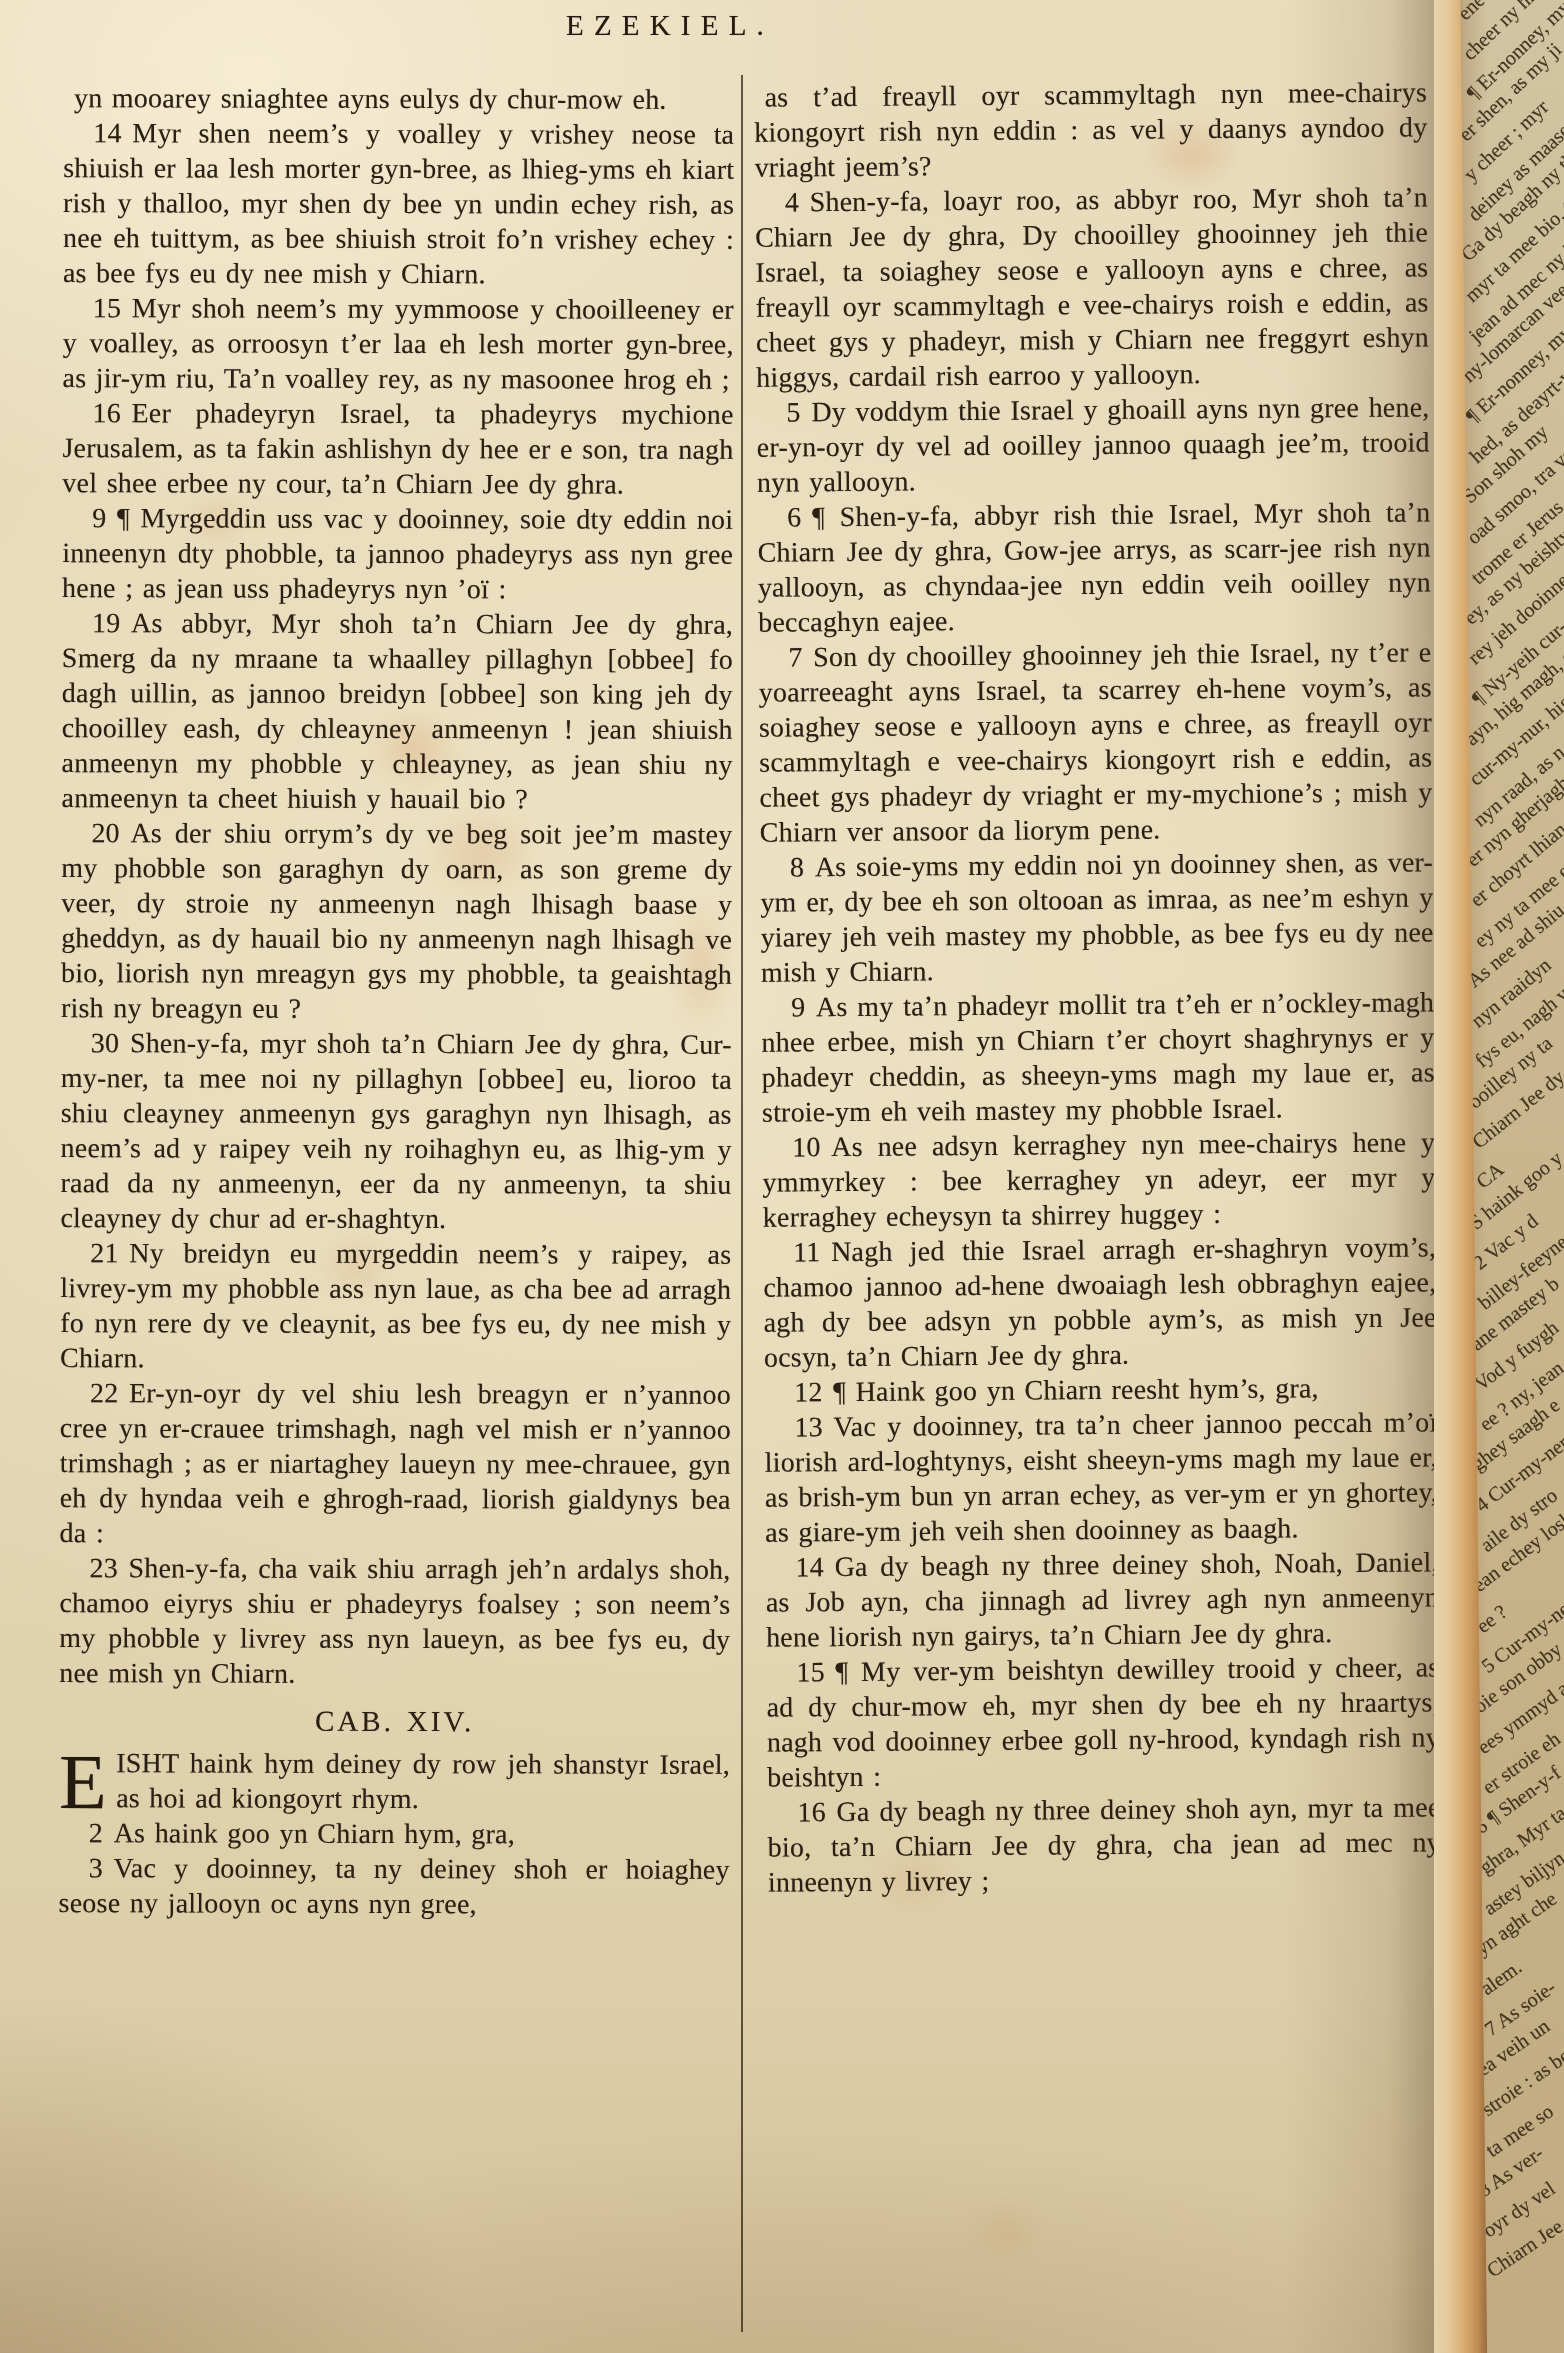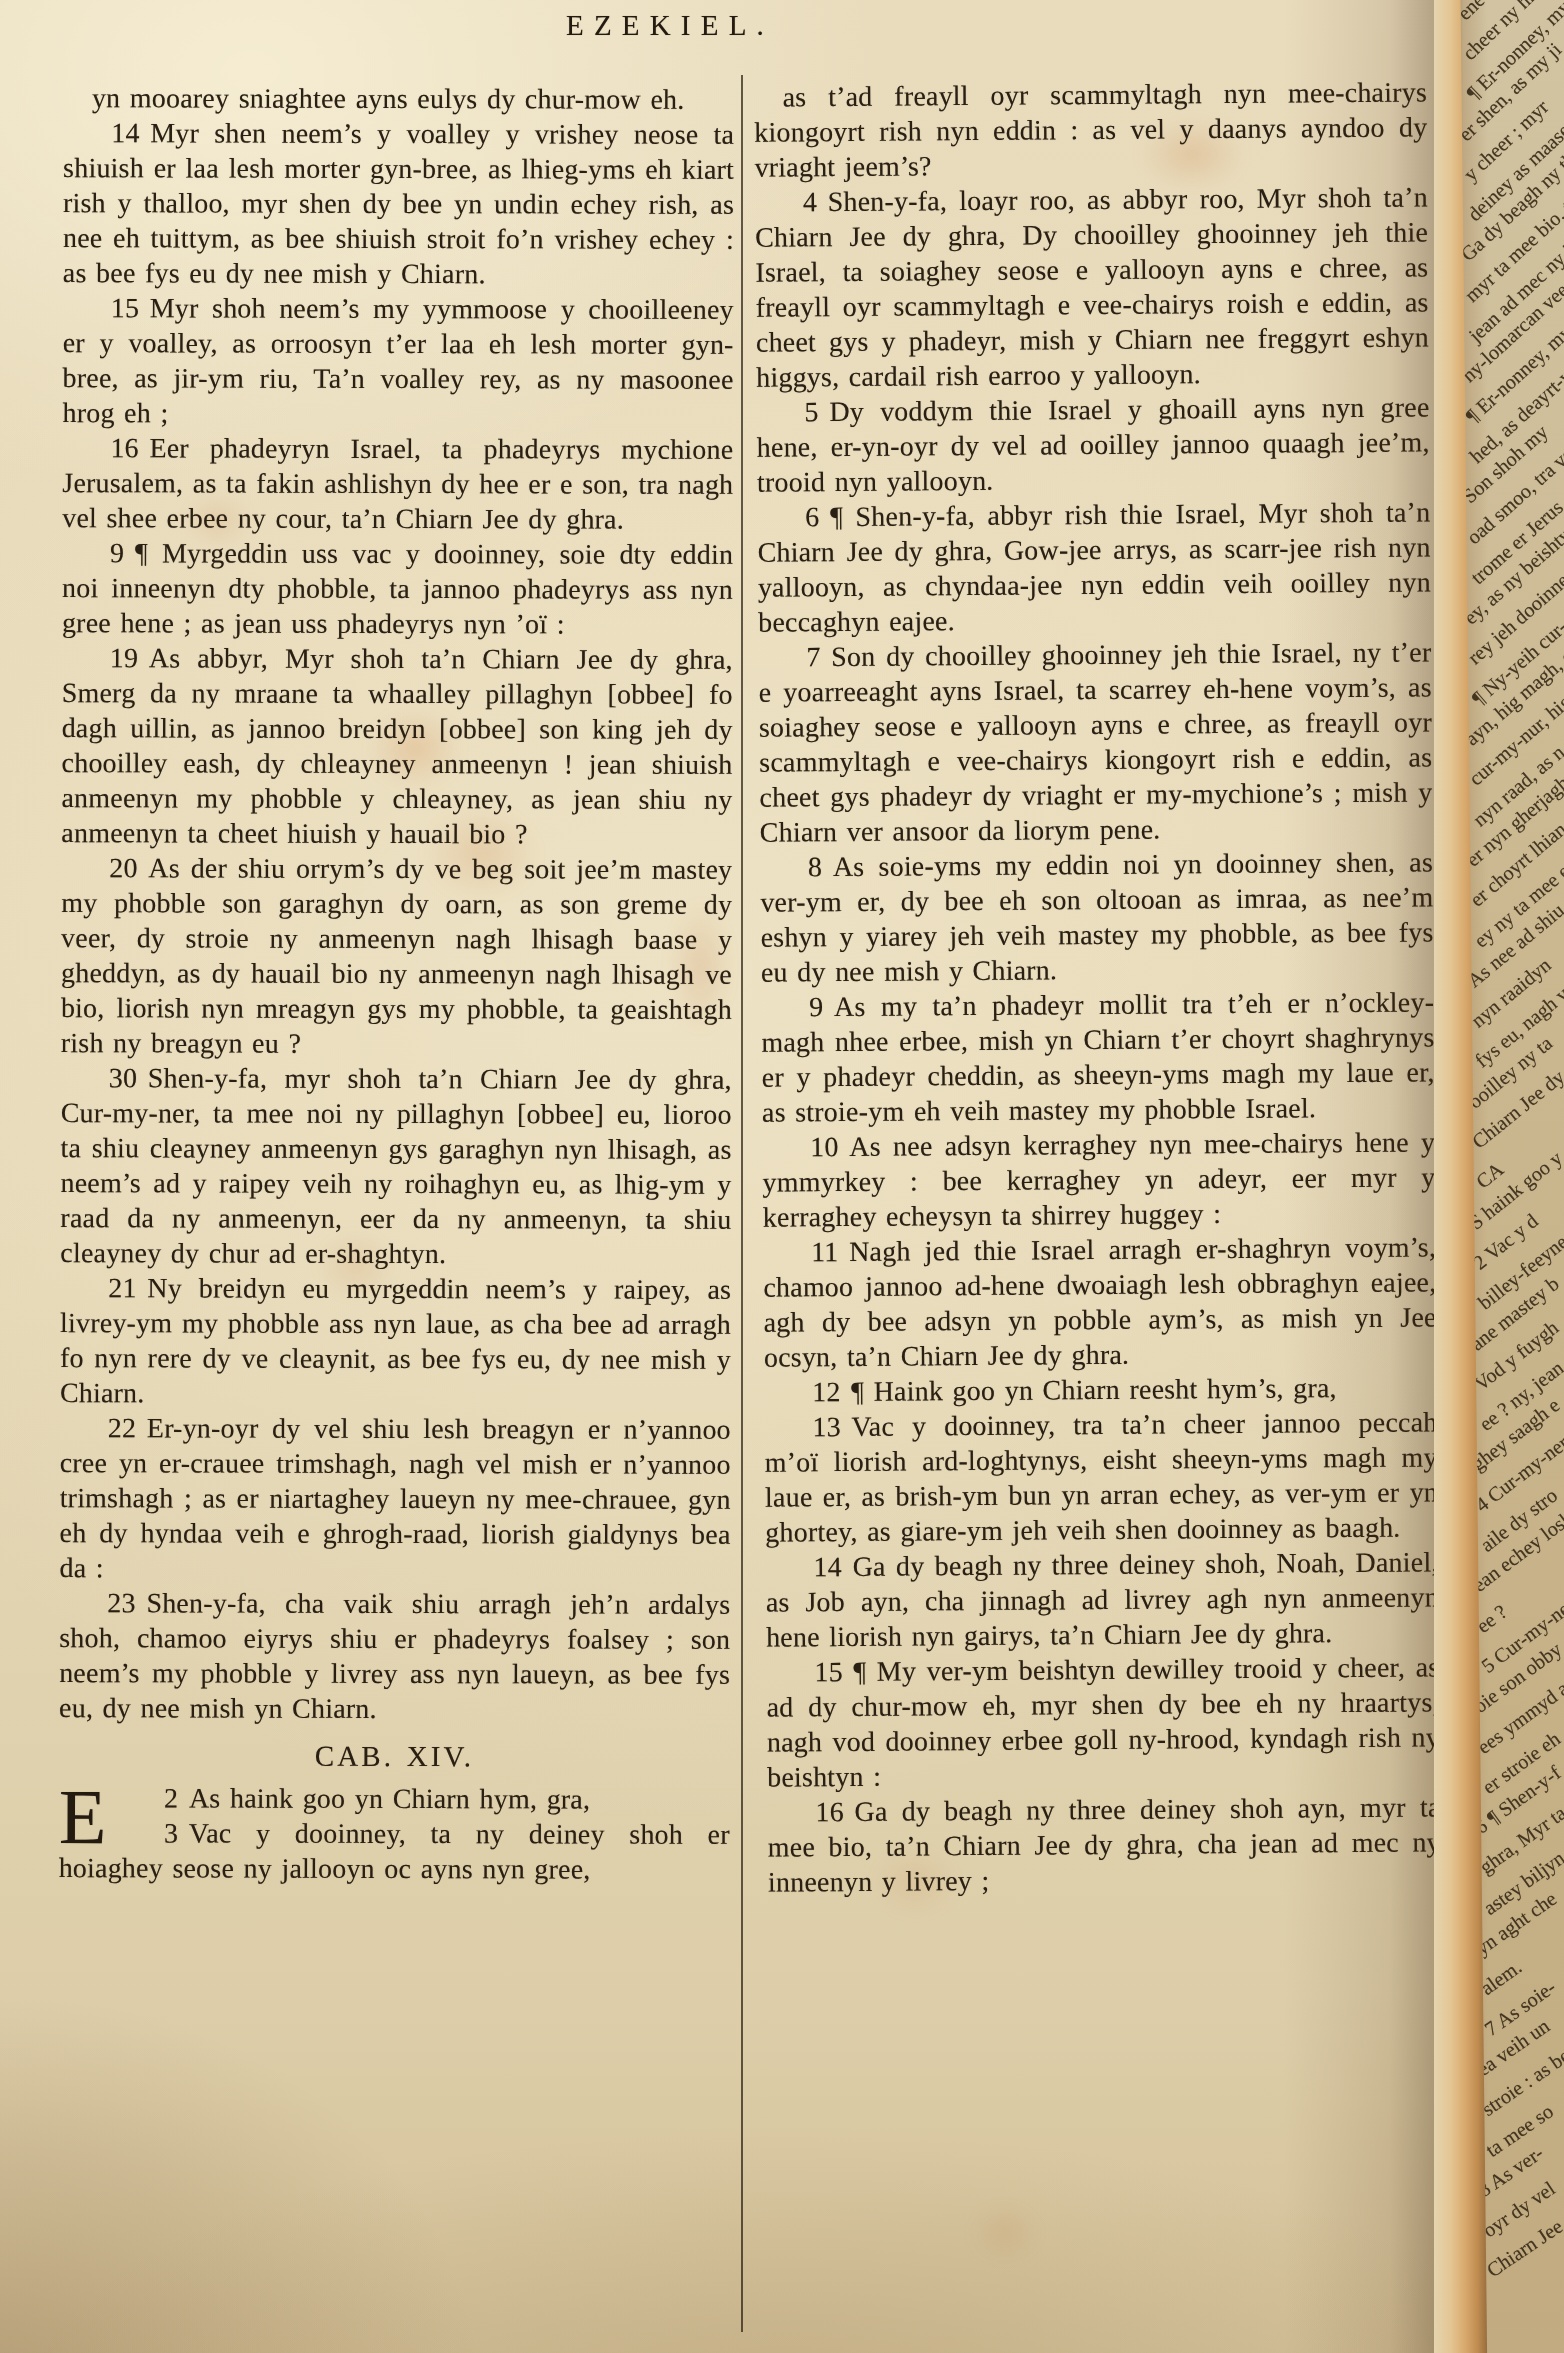--- a/index.html
+++ b/index.html
@@ -25,21 +25,21 @@
   
   #running-head{position:absolute;top:9.4px;left:0;width:1340px;text-align:center;
     font-size:29px;letter-spacing:10.2px;color:#241b10;
     text-shadow:0 0 0.8px rgba(36,27,16,.55);}
   .col{position:absolute;top:81px;color:#291f12;font-size:28px;line-height:35px;
     word-spacing:2.3px;letter-spacing:0.2px;text-shadow:0 0 0.8px rgba(41,31,18,.45);}
   #col-left{left:61px;width:671px;transform:rotate(.15deg);}
   #col-right{left:761px;width:673px;top:77px;transform:rotate(-.45deg);}
   .verse{margin:0;text-align:justify;text-indent:30px;}
   .verse.nf{text-indent:0;}
-  .vnum{padding-right:.38em;margin-left:18px;}
+  .vnum{padding-right:.38em;}
   #divider{position:absolute;left:741px;top:75px;width:2.3px;height:2257px;
     background:rgba(42,32,19,.72);}
   .chap-head{margin:12.5px 0 7.8px 0;text-align:center;font-size:29px;letter-spacing:3.1px;text-indent:0;}
   .dropcap{float:left;font-size:78px;line-height:64px;padding:4.7px 9.4px 0 0;color:#241b10;}
   
   #gutter-shadow{position:absolute;left:1283px;top:0;width:172px;height:2354px;z-index:2;
     background:linear-gradient(90deg,transparent,rgba(95,64,30,.14) 62%,rgba(70,45,20,.42) 100%);}
   #next-page{position:absolute;left:1452px;top:0;width:113px;height:2354px;overflow:hidden;z-index:1;
     background:
       linear-gradient(90deg,rgba(84,56,28,.55) 0,rgba(140,100,58,.28) 11px,rgba(0,0,0,0) 36px),
@@ -78,21 +78,21 @@
           <p class="verse"><span class="vnum">9</span><span>¶ Myrgeddin uss vac y dooinney, soie dty eddin noi inneenyn dty phobble, ta jannoo phadeyrys ass nyn gree hene ; as jean uss phadeyrys nyn ’oï :</span></p>
           <p class="verse"><span class="vnum">19</span><span>As abbyr, Myr shoh ta’n Chiarn Jee dy ghra, Smerg da ny mraane ta whaalley pillaghyn [obbee] fo dagh uillin, as jannoo breidyn [obbee] son king jeh dy chooilley eash, dy chleayney anmeenyn ! jean shiuish anmeenyn my phobble y chleayney, as jean shiu ny anmeenyn ta cheet hiuish y hauail bio ?</span></p>
           <p class="verse"><span class="vnum">20</span><span>As der shiu orrym’s dy ve beg soit jee’m mastey my phobble son garaghyn dy oarn, as son greme dy veer, dy stroie ny anmeenyn nagh lhisagh baase y gheddyn, as dy hauail bio ny anmeenyn nagh lhisagh ve bio, liorish nyn mreagyn gys my phobble, ta geaishtagh rish ny breagyn eu ?</span></p>
           <p class="verse"><span class="vnum">30</span><span>Shen-y-fa, myr shoh ta’n Chiarn Jee dy ghra, Cur-my-ner, ta mee noi ny pillaghyn [obbee] eu, lioroo ta shiu cleayney anmeenyn gys garaghyn nyn lhisagh, as neem’s ad y raipey veih ny roihaghyn eu, as lhig-ym y raad da ny anmeenyn, eer da ny anmeenyn, ta shiu cleayney dy chur ad er-shaghtyn.</span></p>
           <p class="verse"><span class="vnum">21</span><span>Ny breidyn eu myrgeddin neem’s y raipey, as livrey-ym my phobble ass nyn laue, as cha bee ad arragh fo nyn rere dy ve cleaynit, as bee fys eu, dy nee mish y Chiarn.</span></p>
           <p class="verse"><span class="vnum">22</span><span>Er-yn-oyr dy vel shiu lesh breagyn er n’yannoo cree yn er-crauee trimshagh, nagh vel mish er n’yannoo trimshagh ; as er niartaghey laueyn ny mee-chrauee, gyn eh dy hyndaa veih e ghrogh-raad, liorish gialdynys bea da :</span></p>
           <p class="verse"><span class="vnum">23</span><span>Shen-y-fa, cha vaik shiu arragh jeh’n ardalys shoh, chamoo eiyrys shiu er phadeyrys foalsey ; son neem’s my phobble y livrey ass nyn laueyn, as bee fys eu, dy nee mish yn Chiarn.</span></p>
         </div>
       <div class="chap">
         <p class="verse chap-head">CAB. XIV.</p>
-        <p class="verse nf"><span class="dropcap">E</span></p>
+        <p class="verse nf"><span class="dropcap">E</span><span>ISHT haink hym deiney dy row jeh shanstyr Israel, as hoi ad kiongoyrt rhym.</span></p>
       </div>
       <div>
 
       <p class="verse"><span class="vnum">2</span><span>As haink goo yn Chiarn hym, gra,</span></p>
           <p class="verse"><span class="vnum">3</span><span>Vac y dooinney, ta ny deiney shoh er hoiaghey seose ny jallooyn oc ayns nyn gree,</span></p>
         </div>
     </div>
 
     <div class="col" id="col-right">
       <div>

